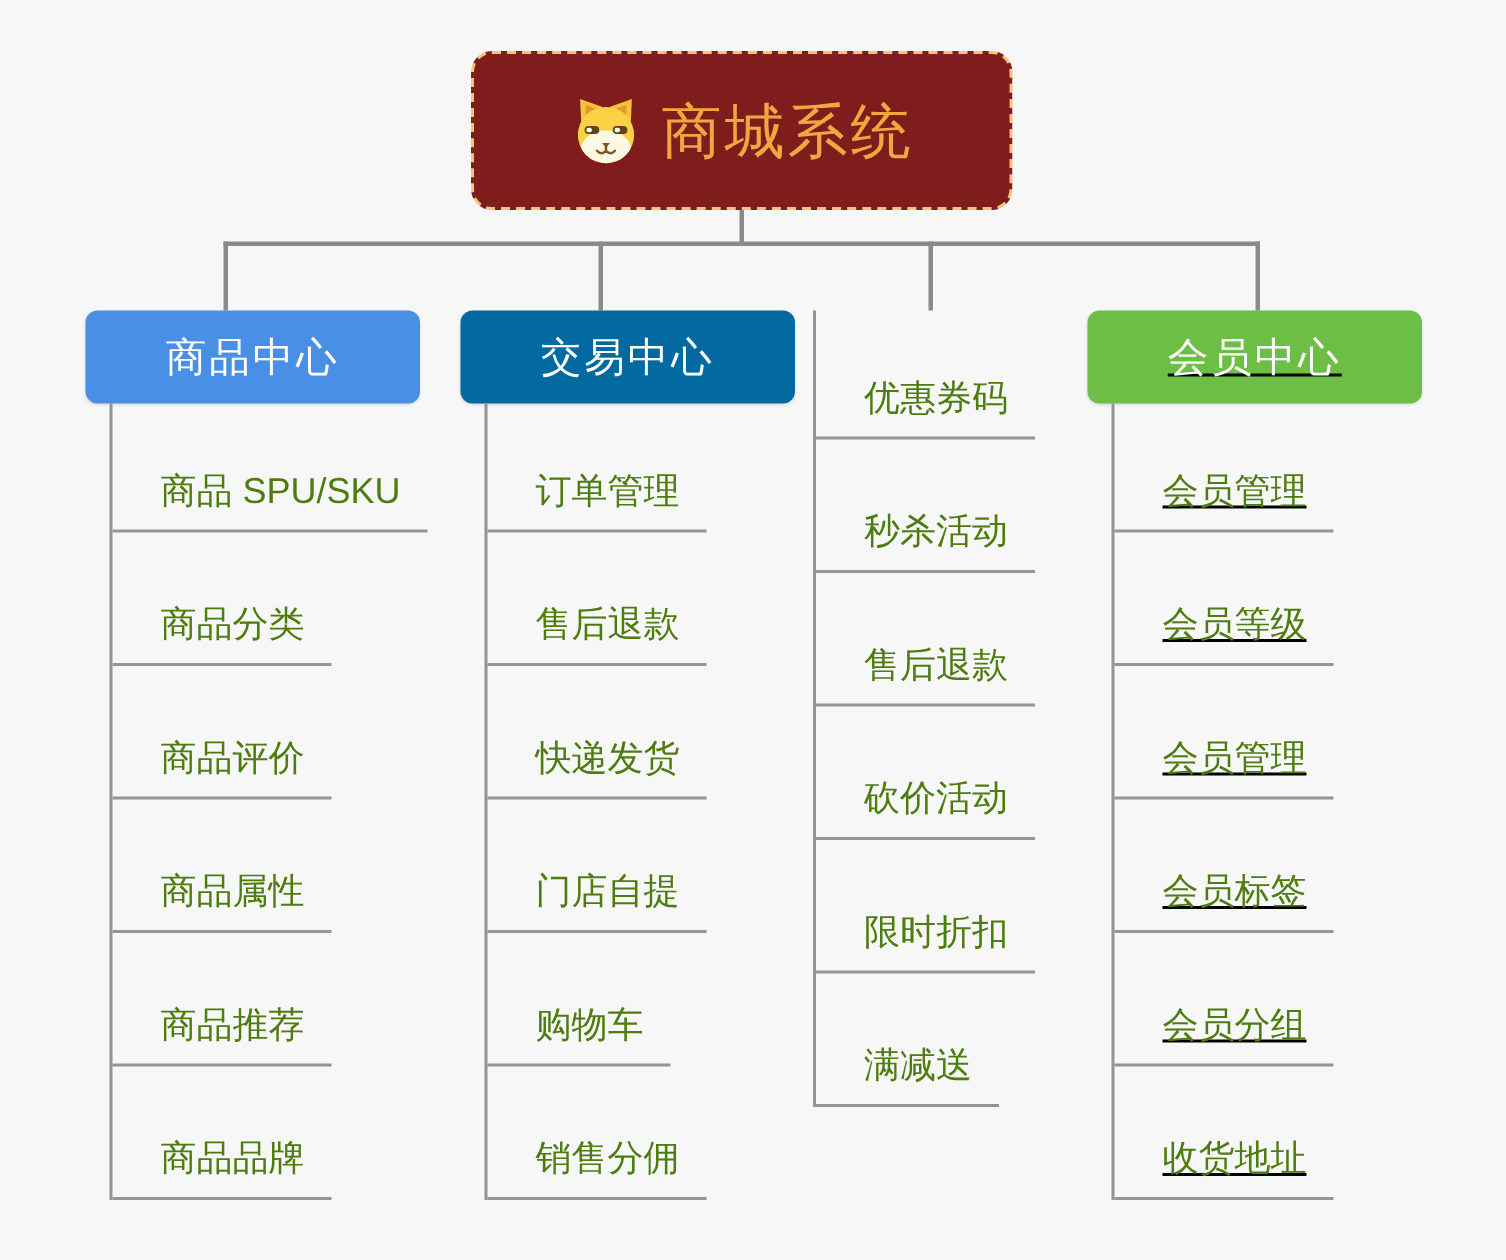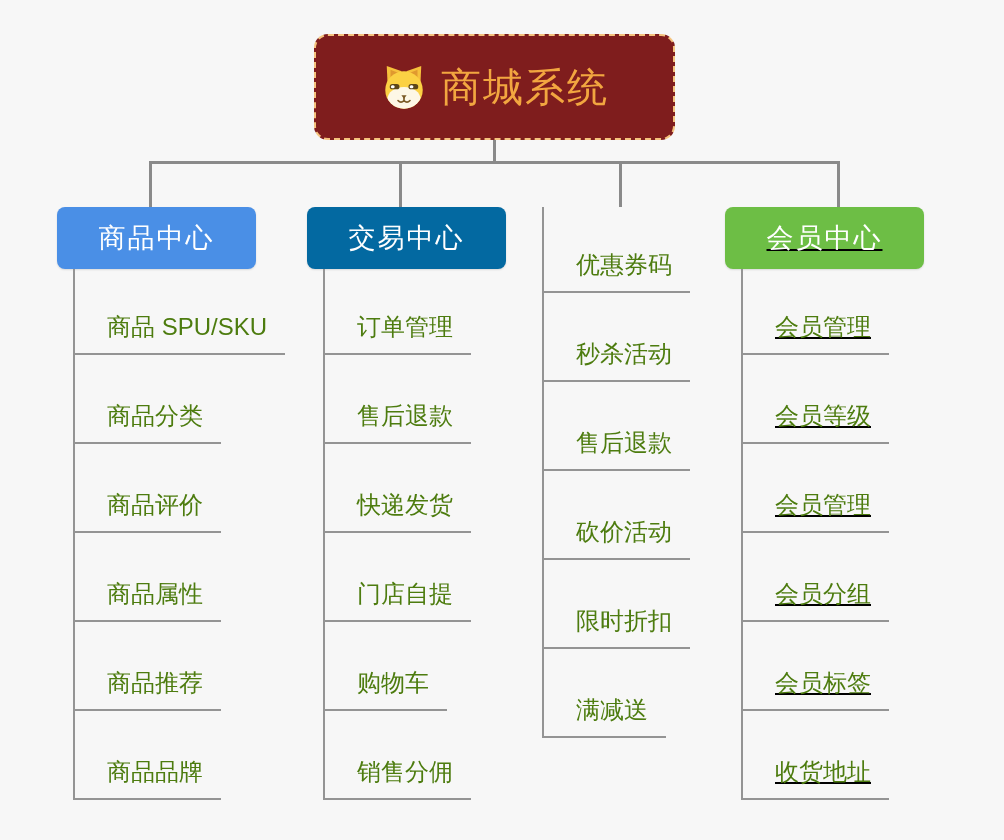--- a/index.html
+++ b/index.html
@@ -52,21 +52,21 @@
   .conn-drop-4 { left: 837px; }
 
   
   .branch { position: absolute; top: 207px; }
   .branch-1 { left: 57px; }
   .branch-2 { left: 307px; }
   .branch-3 { left: 526px; }
   .branch-4 { left: 725px; text-decoration: underline; }
 
   .branch-node {
-    width: 199px; height: 62px;
+    width: 223px; height: 62px;
     border-radius: 8px;
     display: flex;
     align-items: center;
     justify-content: center;
     color: #ffffff;
     font-size: 27px;
     letter-spacing: 2px;
     white-space: nowrap;
     box-shadow: 0 1px 2px rgba(0,0,0,0.12);
     cursor: pointer;
@@ -163,19 +163,19 @@
       <li>满减送</li>
     </ul>
   </div>
 
   <div class="branch branch-4">
     <div class="branch-node" style="background: rgb(109, 190, 69);">会员中心</div>
     <ul class="leaf-list">
       <li>会员管理</li>
       <li>会员等级</li>
       <li>会员管理</li>
+      <li>会员标签</li>
       <li>会员分组</li>
-      <li>会员标签</li>
       <li>收货地址</li>
     </ul>
   </div>
 
 </div>
 
 </body></html>

